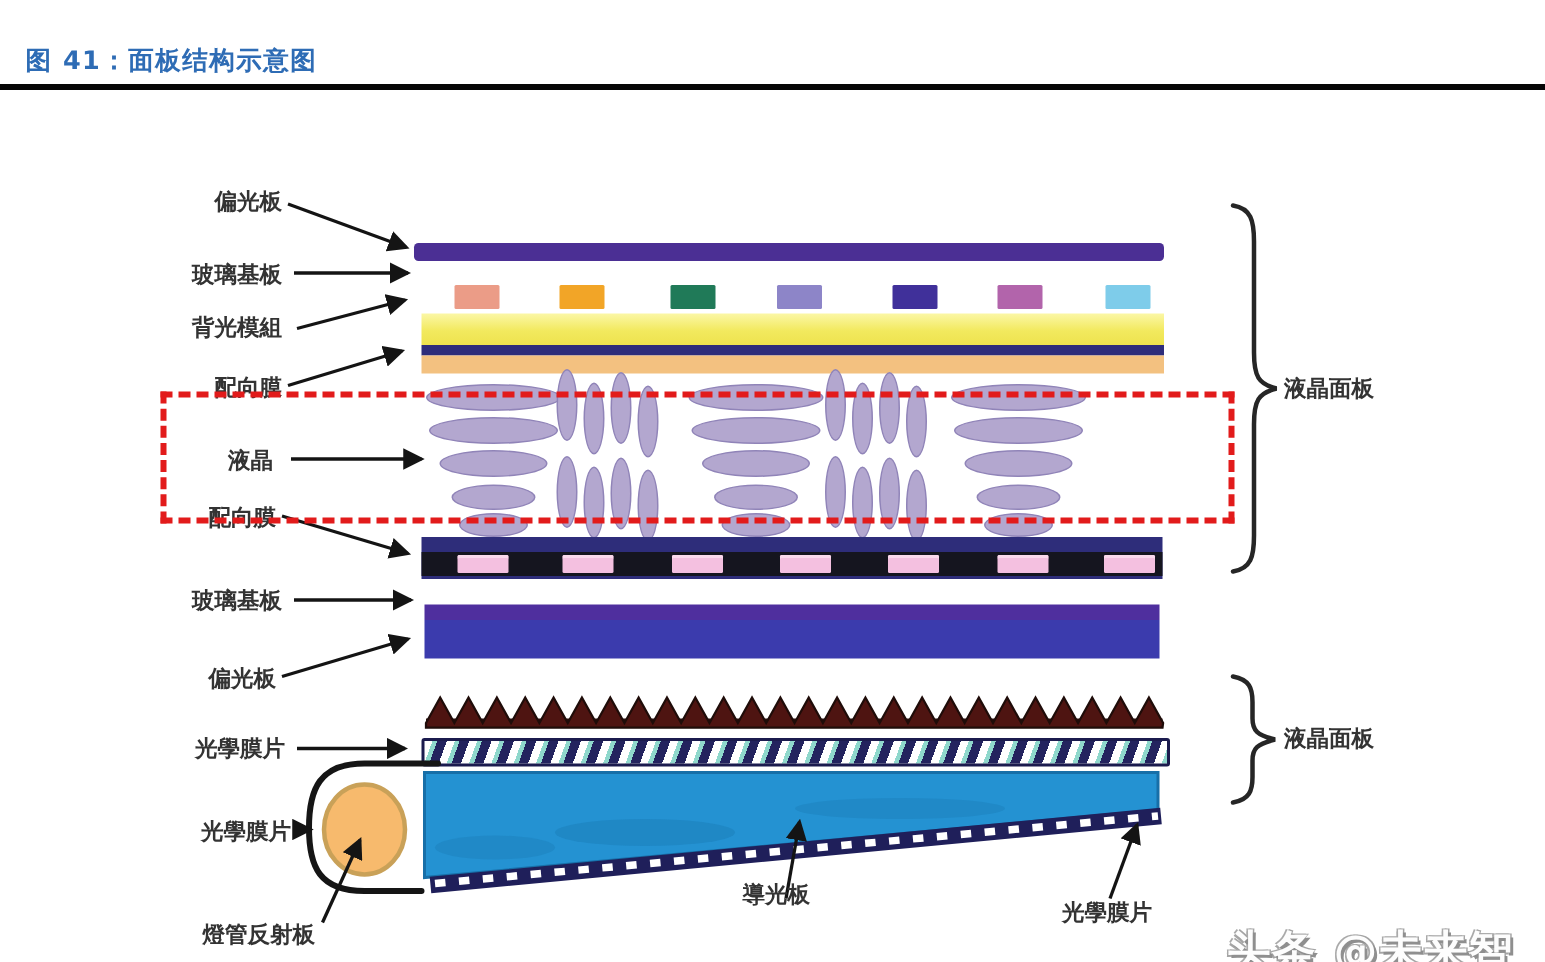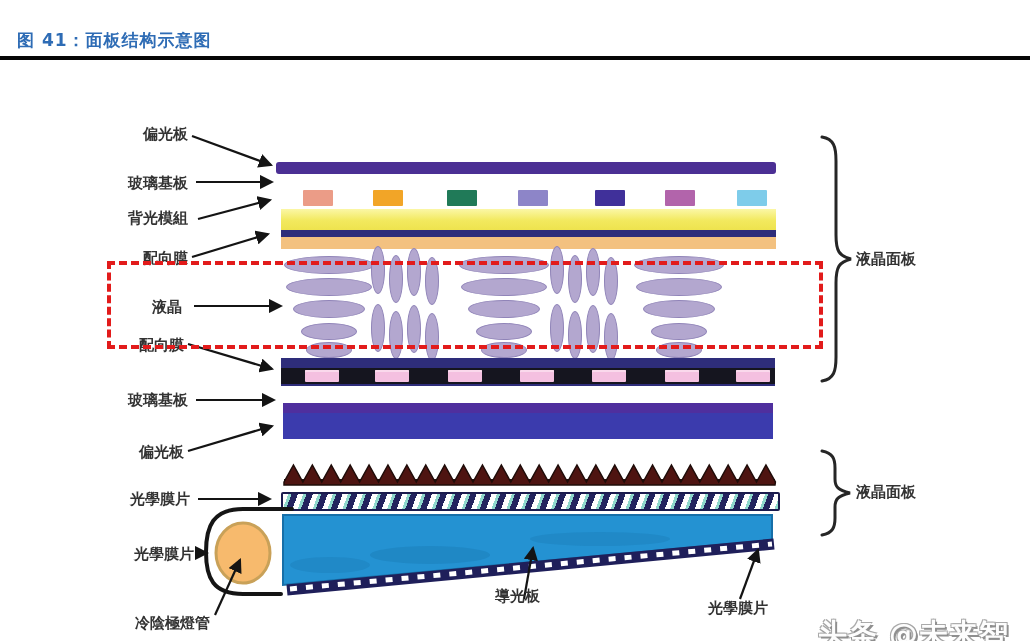--- a/index.html
+++ b/index.html
@@ -164,21 +164,21 @@
   <div class="lbl r" style="left:40px;width:148px;top:103px">偏光板</div>
   <div class="lbl r" style="left:40px;width:148px;top:152px">玻璃基板</div>
   <div class="lbl r" style="left:40px;width:148px;top:187px">背光模組</div>
   <div class="lbl r" style="left:40px;width:148px;top:227px">配向膜</div>
   <div class="lbl r" style="left:40px;width:142px;top:276px">液晶</div>
   <div class="lbl r" style="left:40px;width:144px;top:314px">配向膜</div>
   <div class="lbl r" style="left:40px;width:148px;top:369px">玻璃基板</div>
   <div class="lbl r" style="left:40px;width:144px;top:421px">偏光板</div>
   <div class="lbl r" style="left:40px;width:150px;top:468px">光學膜片</div>
   <div class="lbl r" style="left:40px;width:154px;top:523px">光學膜片</div>
-  <div class="lbl r" style="left:55px;width:155px;top:592px">冷陰極燈管</div>
+  <div class="lbl r" style="left:55px;width:155px;top:592px">燈管反射板</div>
 
   <div class="lbl" style="left:495px;top:565px">導光板</div>
   <div class="lbl" style="left:708px;top:577px">光學膜片</div>
 
   <div class="lbl" style="left:856px;top:228px">液晶面板</div>
   <div class="lbl" style="left:856px;top:461px">液晶面板</div>
 
   <div class="watermark">头条 @未来智库</div>
   <div class="bottom-rule"></div>
 </div>

